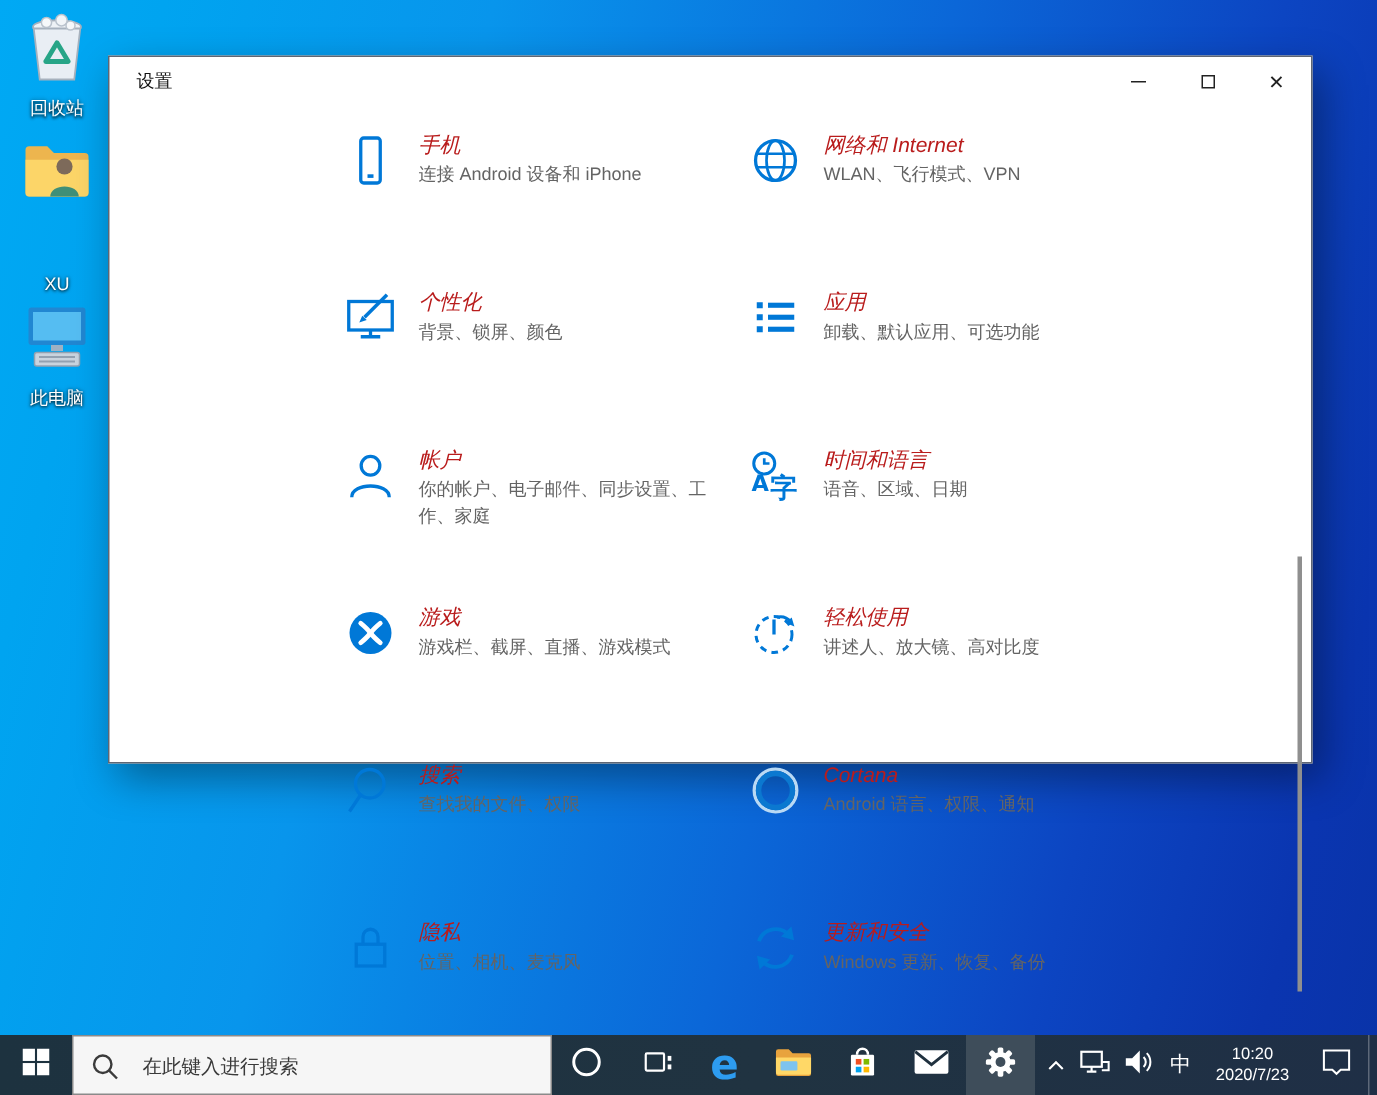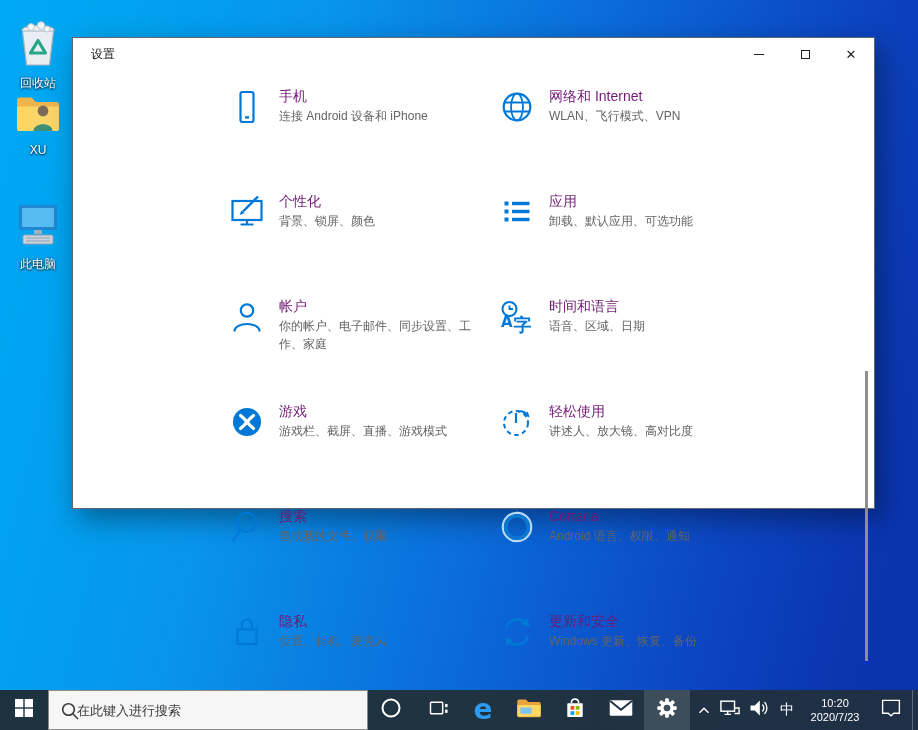--- a/index.html
+++ b/index.html
@@ -29,68 +29,68 @@
   .max-glyph { width:9px; height:9px; border:1px solid #222; display:block; }
   .close-glyph { font-size:13px; color:#222; line-height:1; }
 
   .tiles {
     position:absolute; left:156px; top:49px;
     display:grid; grid-template-columns:270px 300px; grid-auto-rows:105px;
   }
   .tile { display:flex; align-items:flex-start; cursor:pointer; }
   .ticon { flex:0 0 36px; height:36px; margin-right:14px; margin-top:2px; }
   .ttext { display:flex; flex-direction:column; max-width:212px; }
-  .ttitle { font-size:14px; color:#701a75; line-height:18px; }
+  .ttitle { font-size:14px; color:#b91c1c; line-height:18px;font-style:italic; }
   .tsub { font-size:12px; color:#646464; line-height:18px; margin-top:2px; }
 
   .win-scrollthumb { position:absolute; right:6px; top:333px; width:3px; height:290px; background:#8f8f8f; }
 
   
   .taskbar {
     position:absolute; left:0; bottom:0; width:918px; height:40px;
     background:linear-gradient(90deg,#1d323f 0%,#203341 55%,#1f2f46 100%);
     display:flex; align-items:stretch;
   }
   .tb-start { width:48px; display:flex; align-items:center; justify-content:center; }
   .tb-search { position:relative; width:320px; background:#f6f6f6; border:1px solid #8a8a8a; display:flex; align-items:center; }
   .tb-search-mag { position:absolute; left:11px; top:10px; }
-  .tb-search-input { width:100%; height:100%; border:0; background:transparent; padding-left:28px; font-size:13px; color:#1a1a1a; font-family:inherit; outline:none; }
+  .tb-search-input { width:100%; height:100%; border:0; background:transparent; padding-left:46px; font-size:13px; color:#1a1a1a; font-family:inherit; outline:none; }
   .tb-search-input::placeholder { color:#3a3a3a; opacity:1; }
   .tb-btn { width:46px; display:flex; align-items:center; justify-content:center; }
   .tb-btn.active { background:#3e4d5a; }
   .edge-e { font-size:28px; font-weight:bold; color:#2d9cf0; line-height:1; font-family:"DejaVu Sans",sans-serif; }
   .tb-tray { margin-left:auto; display:flex; align-items:stretch; }
   .tray-item { display:flex; align-items:center; justify-content:center; }
   .tr-chev { width:24px; } .tr-net { width:28px; } .tr-vol { width:30px; } .tr-ime { width:26px; }
   .ime-txt { color:#fff; font-size:14px; }
   .tr-clock { width:70px; flex-direction:column; line-height:14px; }
   .clock-line { color:#fff; font-size:11px; text-align:right; }
   .tr-action { width:42px; }
   .tr-showdesk { width:6px; border-left:1px solid rgba(255,255,255,.28); }
 </style>
 </head>
 <body>
 
 <div class="desk-col">
 
-  <div class="desk-item" style="top:20px;">
+  <div class="desk-item" style="top:8px;">
     <span>
       <svg width="44" height="48" viewBox="0 0 44 48">
         <ellipse cx="22" cy="10" rx="16" ry="4.5" fill="#eef2f6" stroke="#a7b1bd" stroke-width="1.2"></ellipse>
         <path d="M6.5 11 L37.5 11 L33.5 45 L10.5 45 Z" fill="#e9eef4" stroke="#a7b1bd" stroke-width="1.2"></path>
         <circle cx="15" cy="7" r="3.4" fill="#f6f8fa" stroke="#b9c2cc" stroke-width="1"></circle>
         <circle cx="25" cy="5.5" r="3.8" fill="#f2f5f8" stroke="#b9c2cc" stroke-width="1"></circle>
         <circle cx="31" cy="9" r="3" fill="#f6f8fa" stroke="#b9c2cc" stroke-width="1"></circle>
         <path d="M22 20.5 L29.5 33 H14.5 Z" fill="none" stroke="#27a587" stroke-width="3.2" stroke-linejoin="round"></path>
       </svg>
     </span>
     <span class="dlabel">回收站</span>
   </div>
 
-  <div class="desk-item" style="top:92px;">
+  <div class="desk-item" style="top:92px;gap:38px;">
     <span>
       <svg width="48" height="44" viewBox="0 0 48 44">
         <path d="M3 8 a2.5 2.5 0 0 1 2.5 -2.5 h12 l4.5 4.5 h20.5 a2.5 2.5 0 0 1 2.5 2.5 v24 a2.5 2.5 0 0 1 -2.5 2.5 h-37 a2.5 2.5 0 0 1 -2.5 -2.5 Z" fill="#edb54e"></path>
         <path d="M3 14.5 H45 V36.5 a2.5 2.5 0 0 1 -2.5 2.5 h-37 a2.5 2.5 0 0 1 -2.5 -2.5 Z" fill="#fcd568"></path>
         <circle cx="29" cy="19" r="5.4" fill="#7d6a5a"></circle>
         <path d="M19.5 39 c0 -9 19 -9 19 0 Z" fill="#3f8f77"></path>
       </svg>
     </span>
     <span class="dlabel">XU</span>
   </div>

